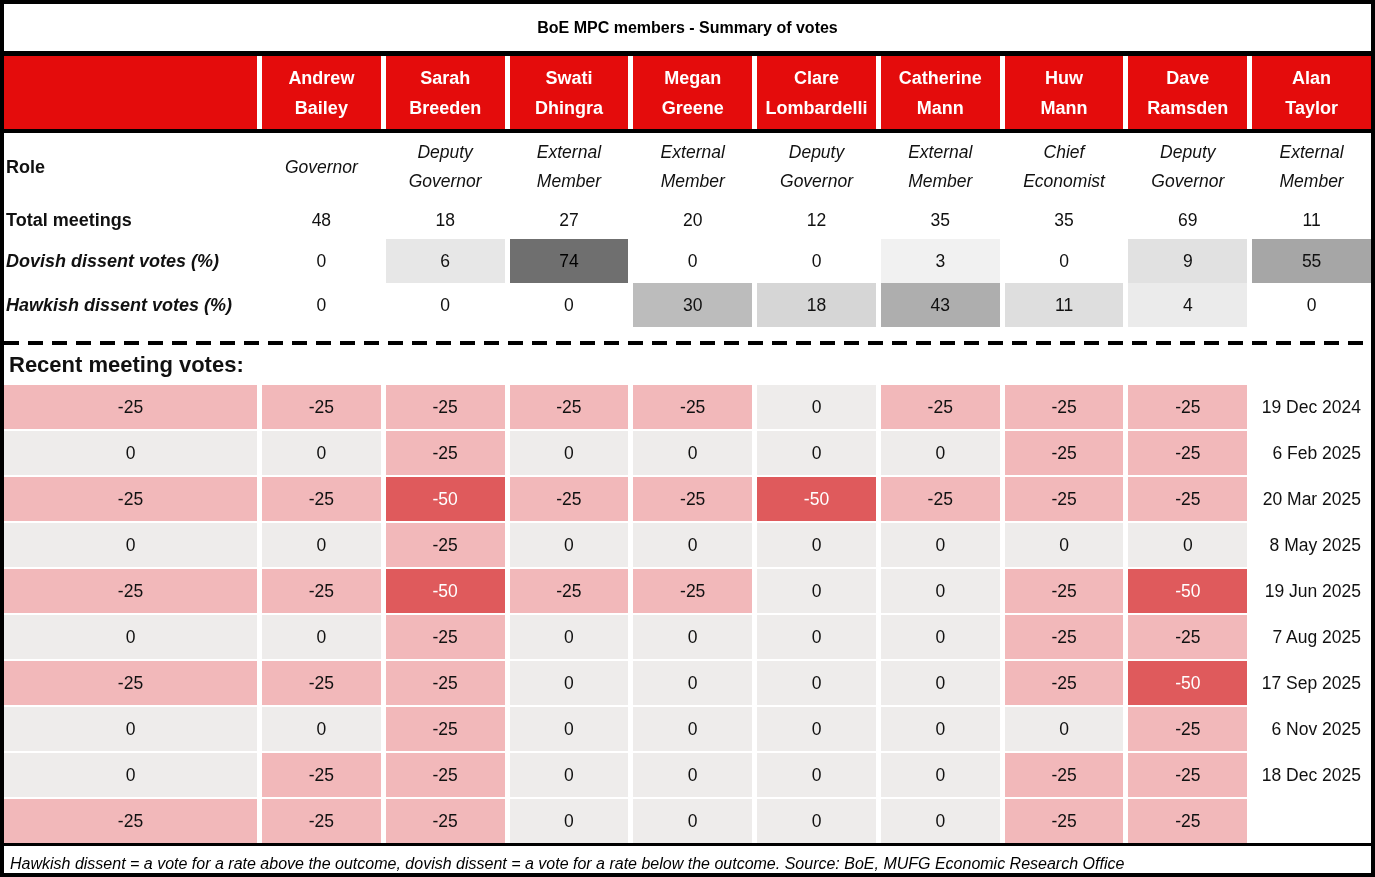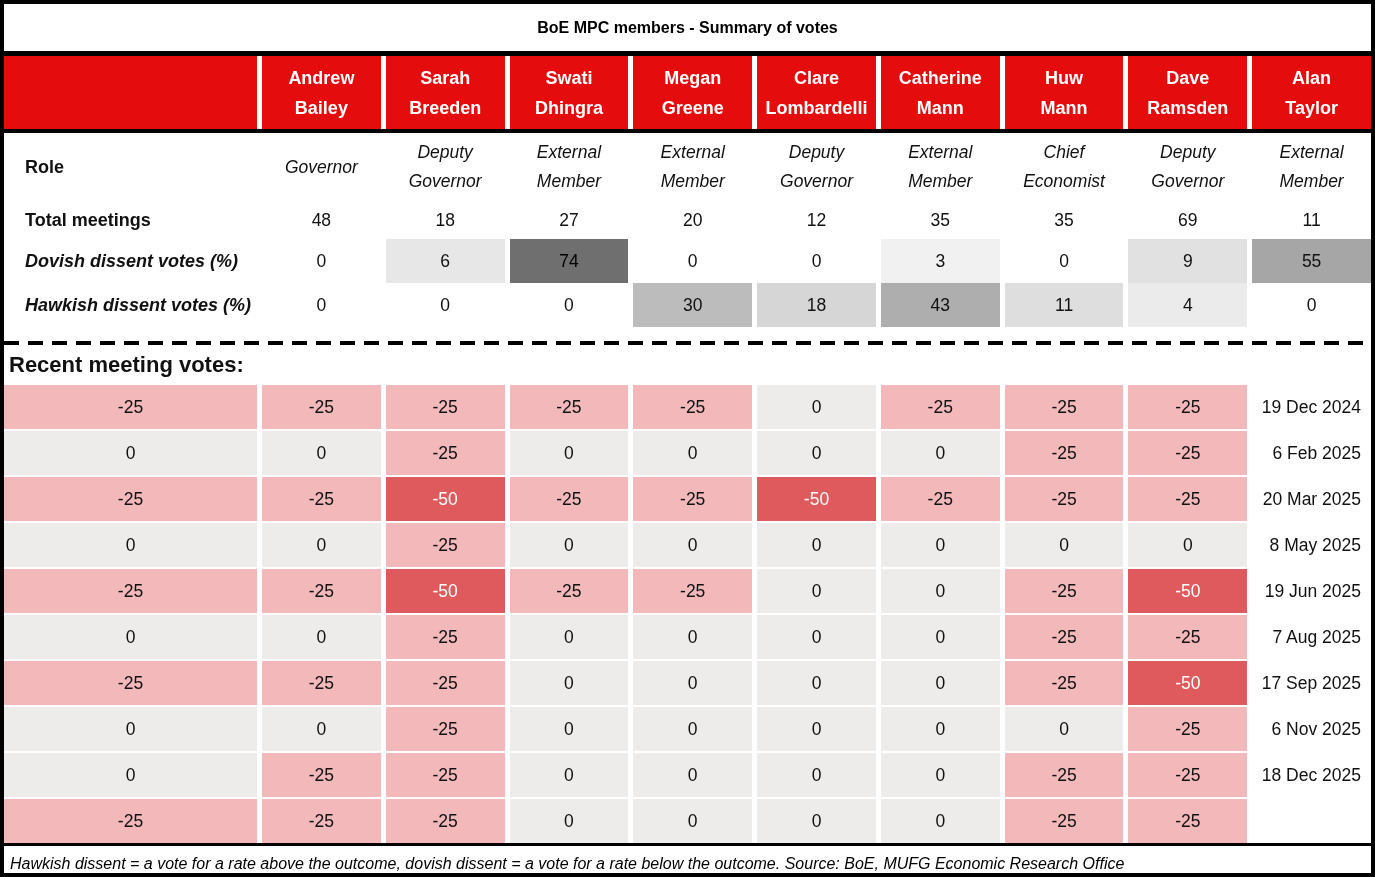--- a/index.html
+++ b/index.html
@@ -25,21 +25,21 @@
   
   .role-row { height:68px; align-items:center; }
   .rolecell { font-style:italic; font-size:17.5px; text-align:center; line-height:29px;
               padding:0 6px; }
 
   
   .stat-row { height:38px; align-items:stretch; }
   .dissent-row { height:44px; }
   .numcell { display:flex; align-items:center; justify-content:center; font-size:17.5px; }
 
-  .lbl { display:flex; align-items:center; padding-left:21px; font-weight:bold; font-size:18px; }
+  .lbl { display:flex; align-items:center; padding-left:2px; font-weight:bold; font-size:18px; }
   .lbl.it { font-style:italic; }
 
   .spacer { height:14px; }
   .dashed { height:4px;
             background:repeating-linear-gradient(90deg,#000 0 15px,transparent 15px 24px); }
 
   .recent-row { height:40px; display:flex; align-items:center; }
   .recent-row span { font-weight:bold; font-size:22px; padding-left:5px; }
 
   

